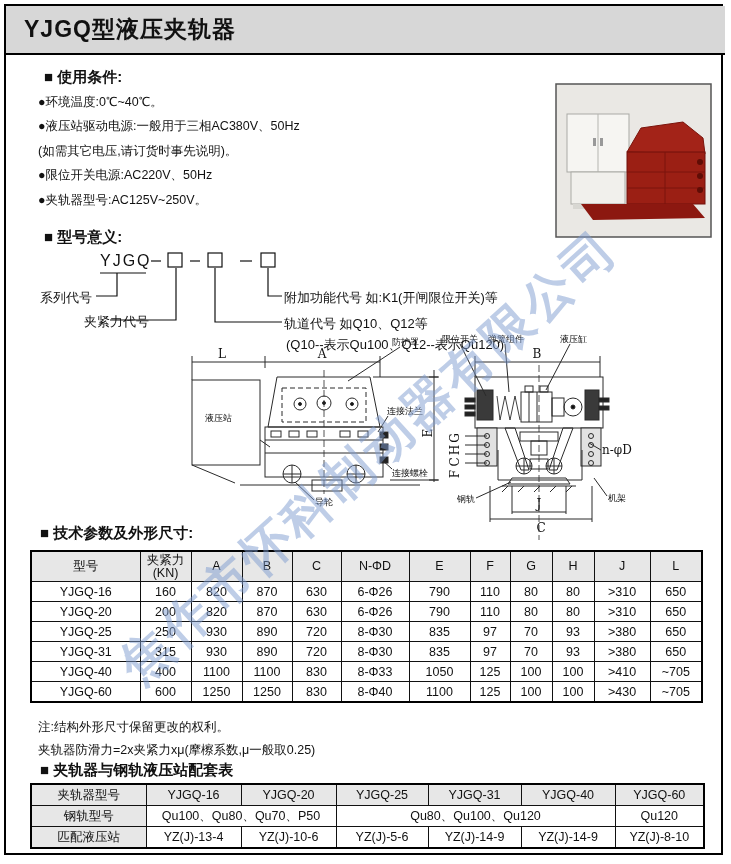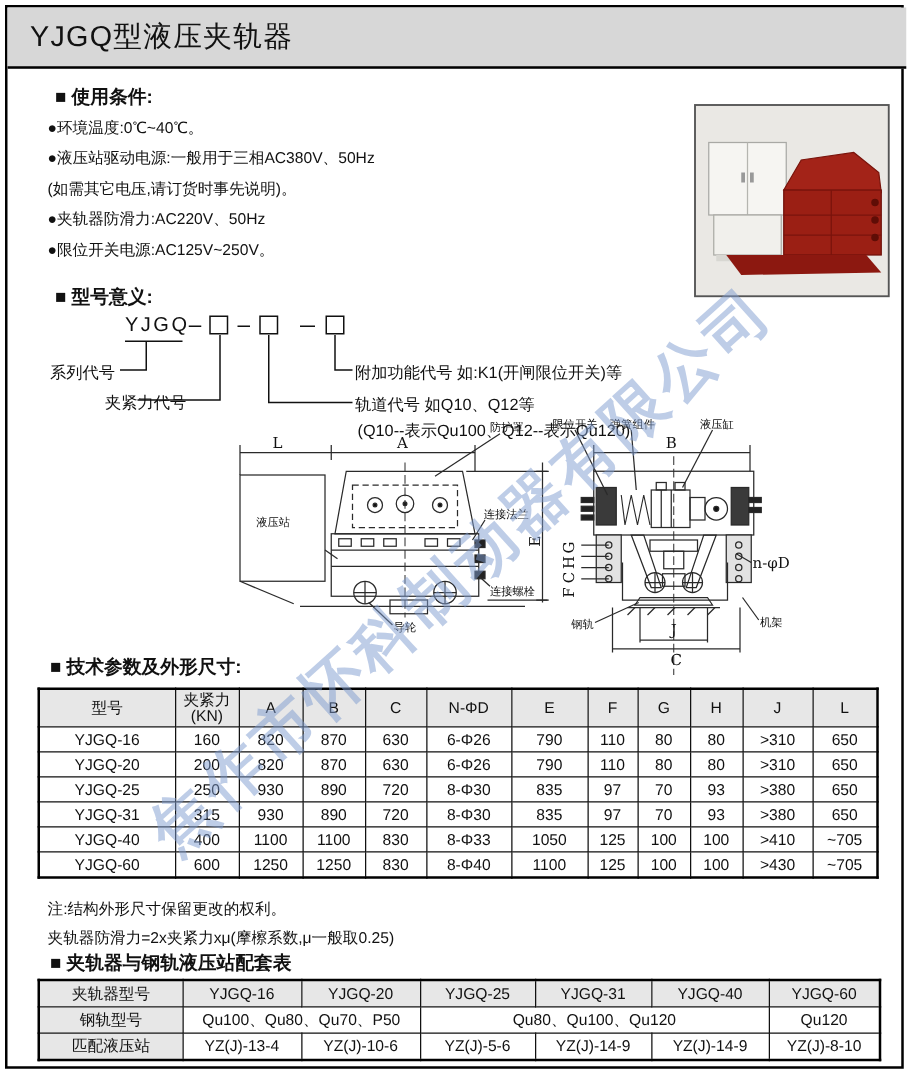--- a/index.html
+++ b/index.html
@@ -1,20 +1,20 @@
 <!DOCTYPE html>
 <html><head>
 <meta charset="utf-8">
 <style>
   html,body{margin:0;padding:0;background:#fff;}
   .page{position:relative;width:731px;height:864px;background:#fff;overflow:hidden;
         font-family:"Liberation Sans",sans-serif;color:#111;}
   .frame{position:absolute;left:4px;top:4px;width:719px;height:851px;border:2px solid #000;box-sizing:border-box;z-index:1;}
   .titlebar{position:absolute;left:6px;top:6px;width:719px;height:49px;background:#d7d7d7;border-bottom:2px solid #000;box-sizing:border-box;z-index:2;}
-  .title{position:absolute;left:24px;top:14px;font-size:23px;font-weight:normal;letter-spacing:1px;z-index:3;}
+  .title{position:absolute;left:24px;top:14px;font-size:23px;font-weight:bold;letter-spacing:1px;z-index:3;}
   .sec-head{position:absolute;font-size:15px;font-weight:bold;z-index:10;}
   .bullets{position:absolute;left:38px;top:90px;width:500px;font-size:12.5px;line-height:24.4px;z-index:10;}
   .mtext{position:absolute;font-size:13px;z-index:10;white-space:nowrap;}
   .code-text{position:absolute;font-size:16px;z-index:10;letter-spacing:2px;}
   .unit{position:absolute;font-size:13px;z-index:10;margin-top:26px;}
   .note{position:absolute;font-size:12.5px;z-index:10;white-space:nowrap;}
   svg{position:absolute;z-index:9;}
   svg text{font-family:"Liberation Sans",sans-serif;}
   .dimtxt{font-family:"DejaVu Serif",serif;font-size:12px;fill:#111;}
   .lbl{font-size:9px;fill:#111;}
@@ -38,22 +38,22 @@
 <div class="page">
   <div class="frame"></div>
   <div class="titlebar"></div>
   <div class="title">YJGQ型液压夹轨器</div>
 
   <div class="sec-head" style="left:44px;top:68px;">■ 使用条件:</div>
   <div class="bullets">
     <div>●环境温度:0℃~40℃。</div>
     <div>●液压站驱动电源:一般用于三相AC380V、50Hz</div>
     <div>(如需其它电压,请订货时事先说明)。</div>
-    <div>●夹轨器防滑力:AC220V、50Hz</div>
-    <div>●限位开关电源:AC125V~250V。</div>
+    <div>●限位开关电源:AC220V、50Hz</div>
+    <div>●夹轨器型号:AC125V~250V。</div>
   </div>
 
   <svg style="left:553px;top:82px;" width="162" height="160" viewBox="0 0 162 160">
     <rect x="3" y="2" width="155" height="153" fill="#eae8e4" stroke="#555" stroke-width="1.5"></rect>
     <g>
       <rect x="14" y="32" width="62" height="58" fill="#f6f5f2" stroke="#a9a9a5"></rect>
       <line x1="45" y1="32" x2="45" y2="90" stroke="#b5b5b0"></line>
       <rect x="40" y="56" width="3" height="8" fill="#999"></rect>
       <rect x="47" y="56" width="3" height="8" fill="#999"></rect>
       <rect x="18" y="90" width="54" height="32" fill="#f1f0ec" stroke="#ababa6"></rect>

